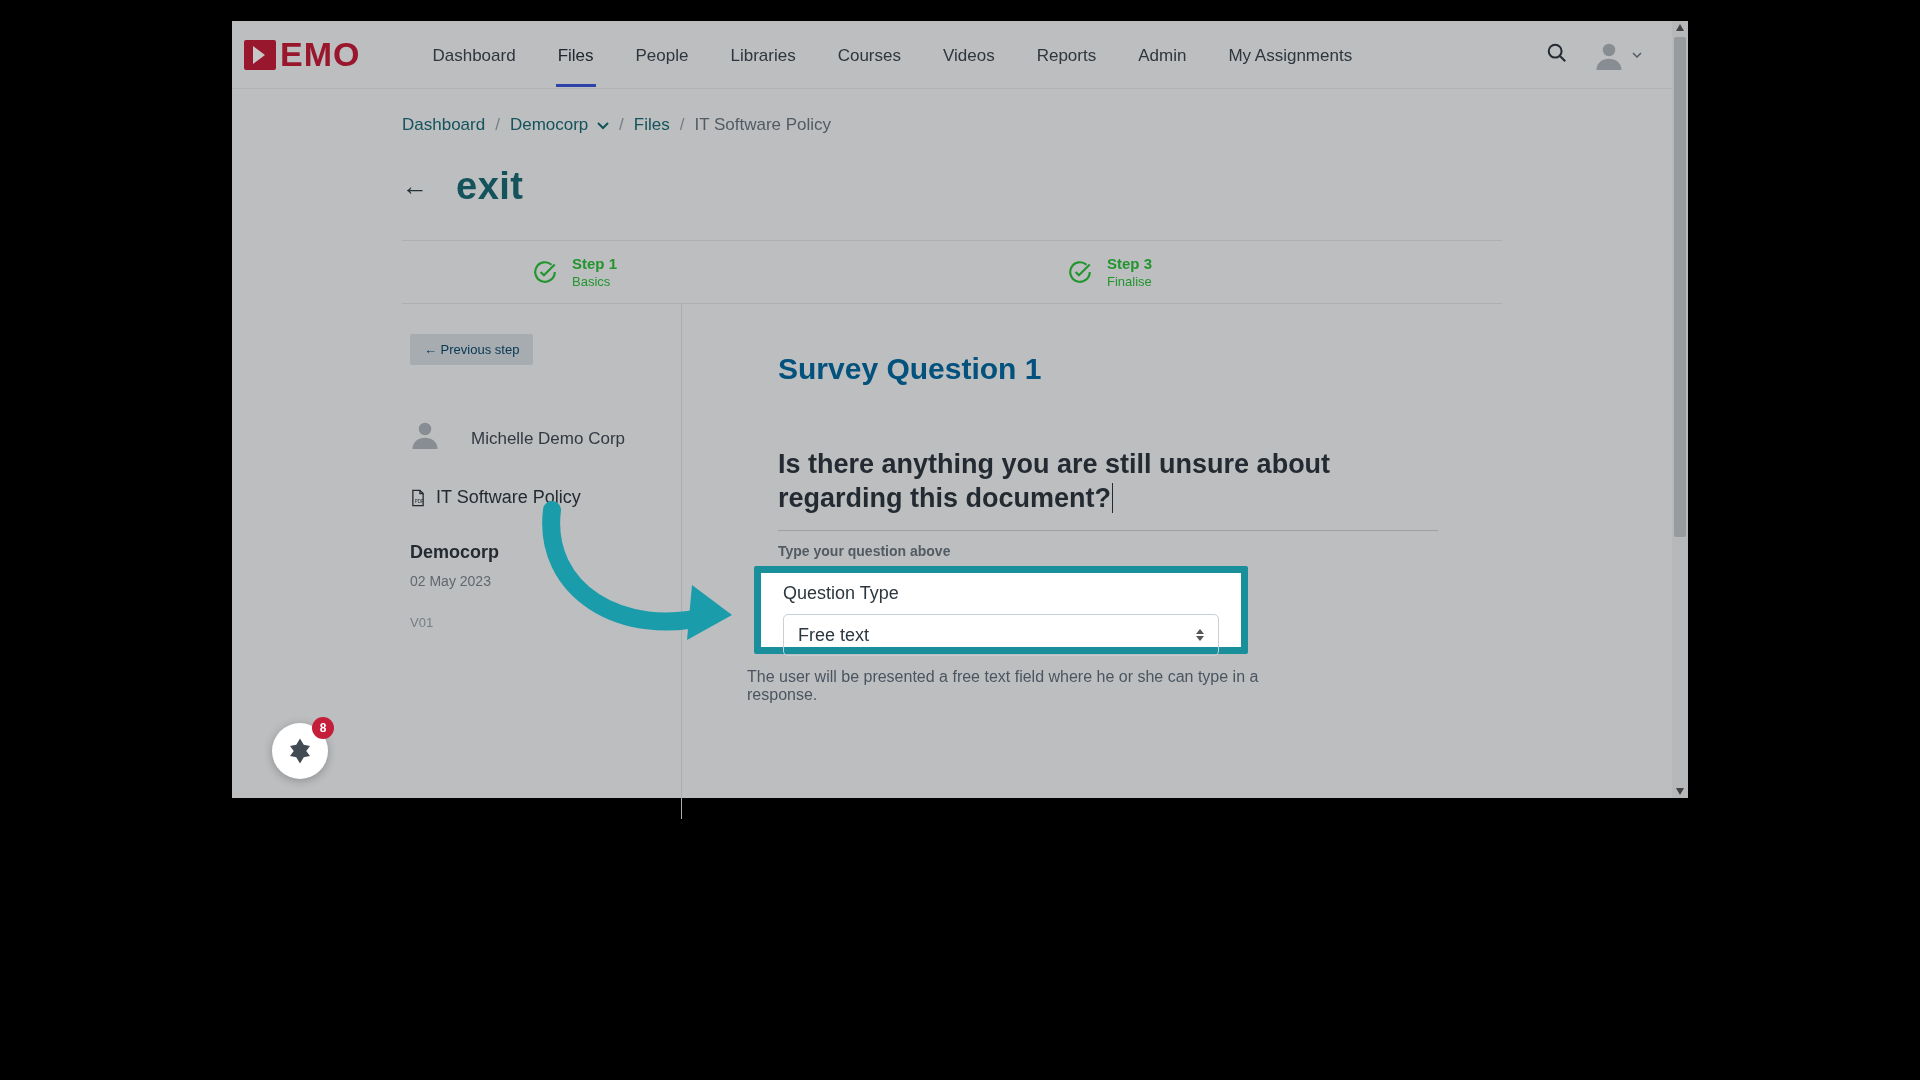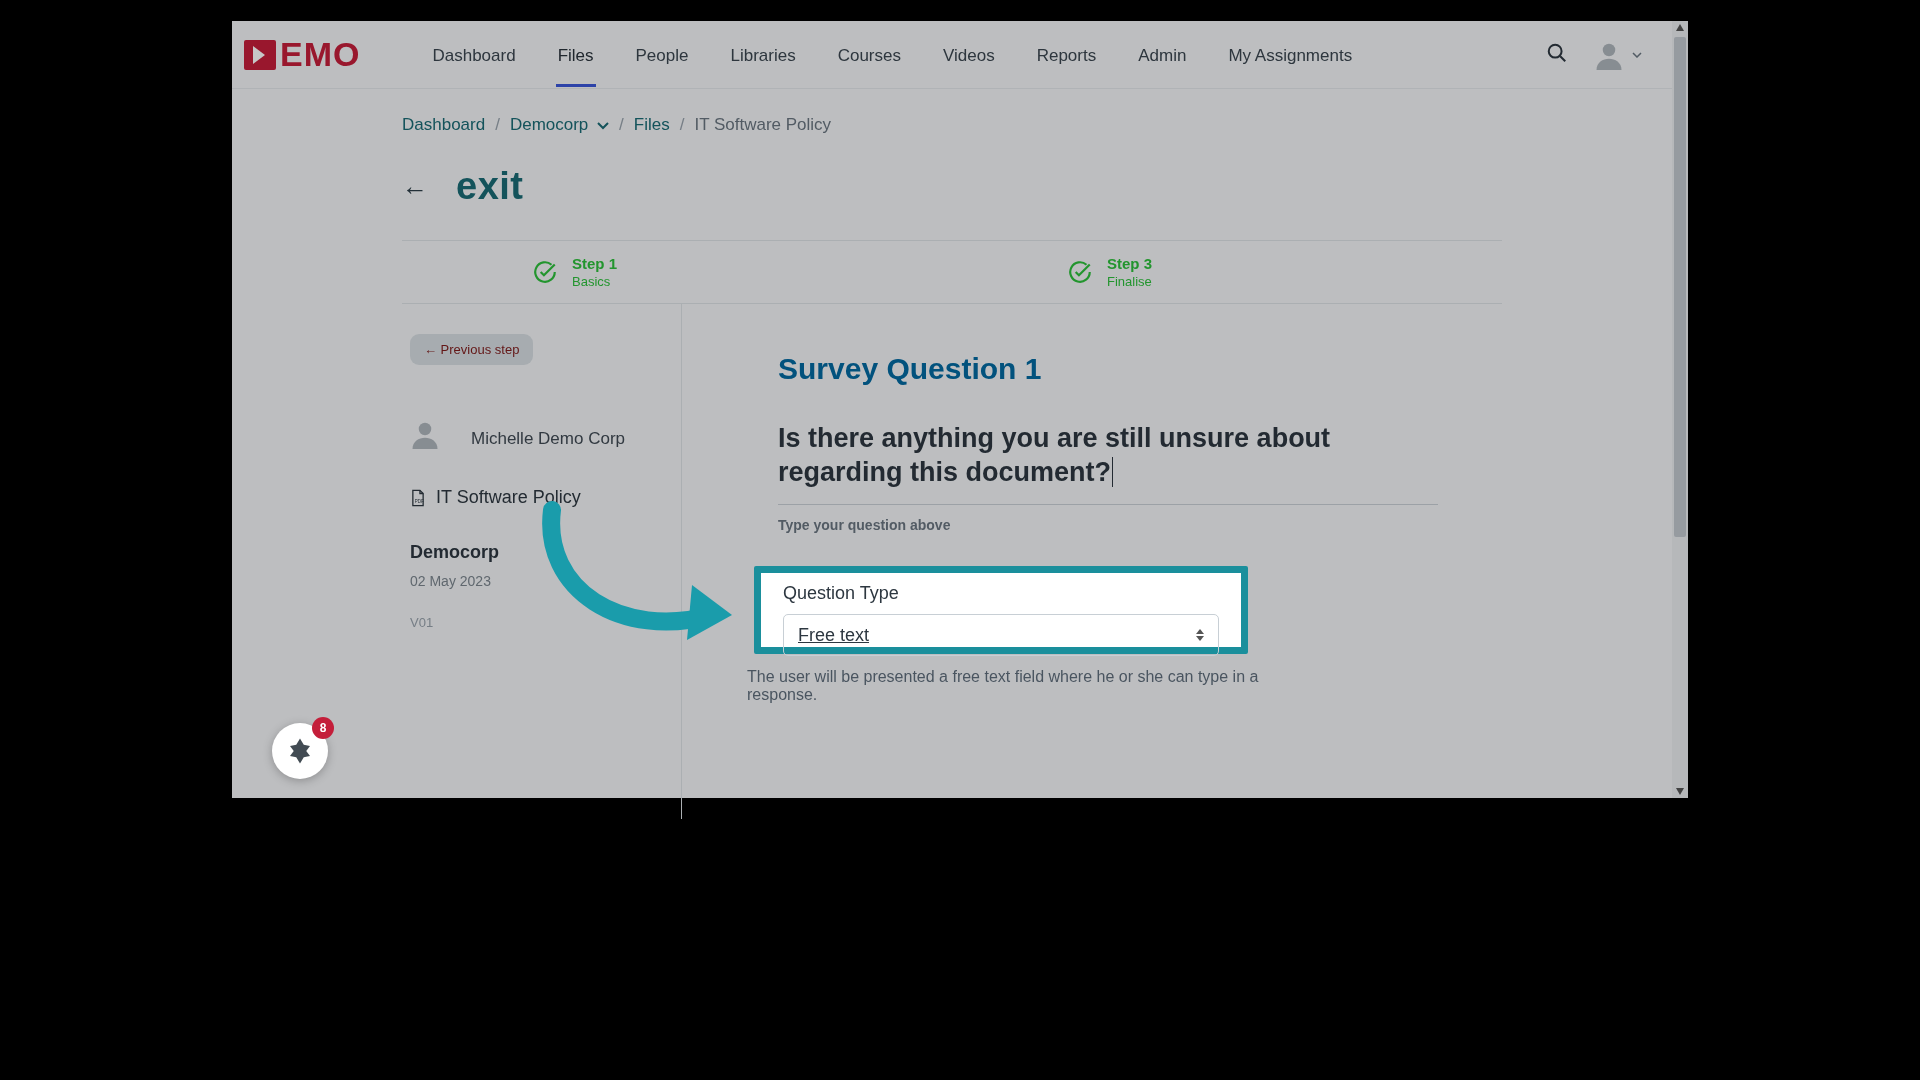--- a/index.html
+++ b/index.html
@@ -114,48 +114,48 @@
   .step-text .s2{ color:var(--green); font-size:13px; margin-top:2px;}
 
   
   .body-cols {
     display:flex; min-height:520px;
   }
   .left-col {
     width:280px; border-right:1px solid #dbe0e5; padding:30px 10px 0 8px;
   }
   .prev-btn {
-    background:#d7dde2; border:none; color:#7f1d1d; font-size:13px; padding:8px 14px; border-radius:9px; cursor:pointer;
+    background:#d7dde2; border:none; color:#0c4a6e; font-size:13px; padding:8px 14px; border-radius:2px; cursor:pointer;
   }
   .owner {
     margin-top:54px; display:flex; align-items:flex-end; gap:31px; color:#404a54; font-size:17px;
   }
   .bust{ fill:#aeb5bc;}
   .doc-row { margin-top:38px; display:flex; align-items:center; gap:10px; color:#2d3740; font-size:18px;}
   .doc-icon{width:16px;height:18px;}
   .org-name{margin-top:34px; font-size:18px; color:#2d3740; font-weight:600;}
   .doc-date{margin-top:10px; font-size:14px; color:#7b858e;}
   .doc-ver{margin-top:26px; font-size:13px; color:#98a2ac;}
 
   .right-col { flex:1; padding: 48px 0 0 96px; }
   .q-title{ font-size:30px; font-weight:800; color:#0369a1; }
-  .q-text-wrap{ margin-top:36px; border-bottom:1px solid #c8cfd5; padding-bottom:14px; max-width:660px;}
+  .q-text-wrap{ margin-top:62px; border-bottom:1px solid #c8cfd5; padding-bottom:14px; max-width:660px;}
   .q-text{ font-size:27px; line-height:1.25; color:#2d3740; font-weight:600;}
   .caret{border-right:1.5px solid #2d3740; padding-right:1px;}
   .helper{ margin-top:12px; font-size:14px; color:#6a7580; font-weight:600;}
 
   
   .highlight-box {
     position:absolute; z-index:30; border:7px solid var(--teal); background:#fff; border-radius:2px;
   }
   .qt-inner{ padding:10px 22px 16px 22px;}
   .qt-label{ font-size:18px; color:#2d3740; }
   .qt-select{
     margin-top:10px; border:1px solid #c8cfd5; border-radius:5px; height:42px;
-    display:flex; align-items:center; justify-content:space-between; padding:0 14px; font-size:18px; color:#2d3740; cursor:pointer;text-decoration:underline;
+    display:flex; align-items:center; justify-content:space-between; padding:0 14px; font-size:18px; color:#2d3740; cursor:pointer;
   }
   .sort-icon{display:flex;flex-direction:column;gap:2px;}
   .sort-icon span{width:0;height:0;border-left:4px solid transparent;border-right:4px solid transparent;}
   .sort-icon .up{border-bottom:5px solid #555;}
   .sort-icon .down{border-top:5px solid #555;}
 
   .qt-desc{
     position:absolute; font-size:16px; color:#4a5560; z-index:5;
   }
 

